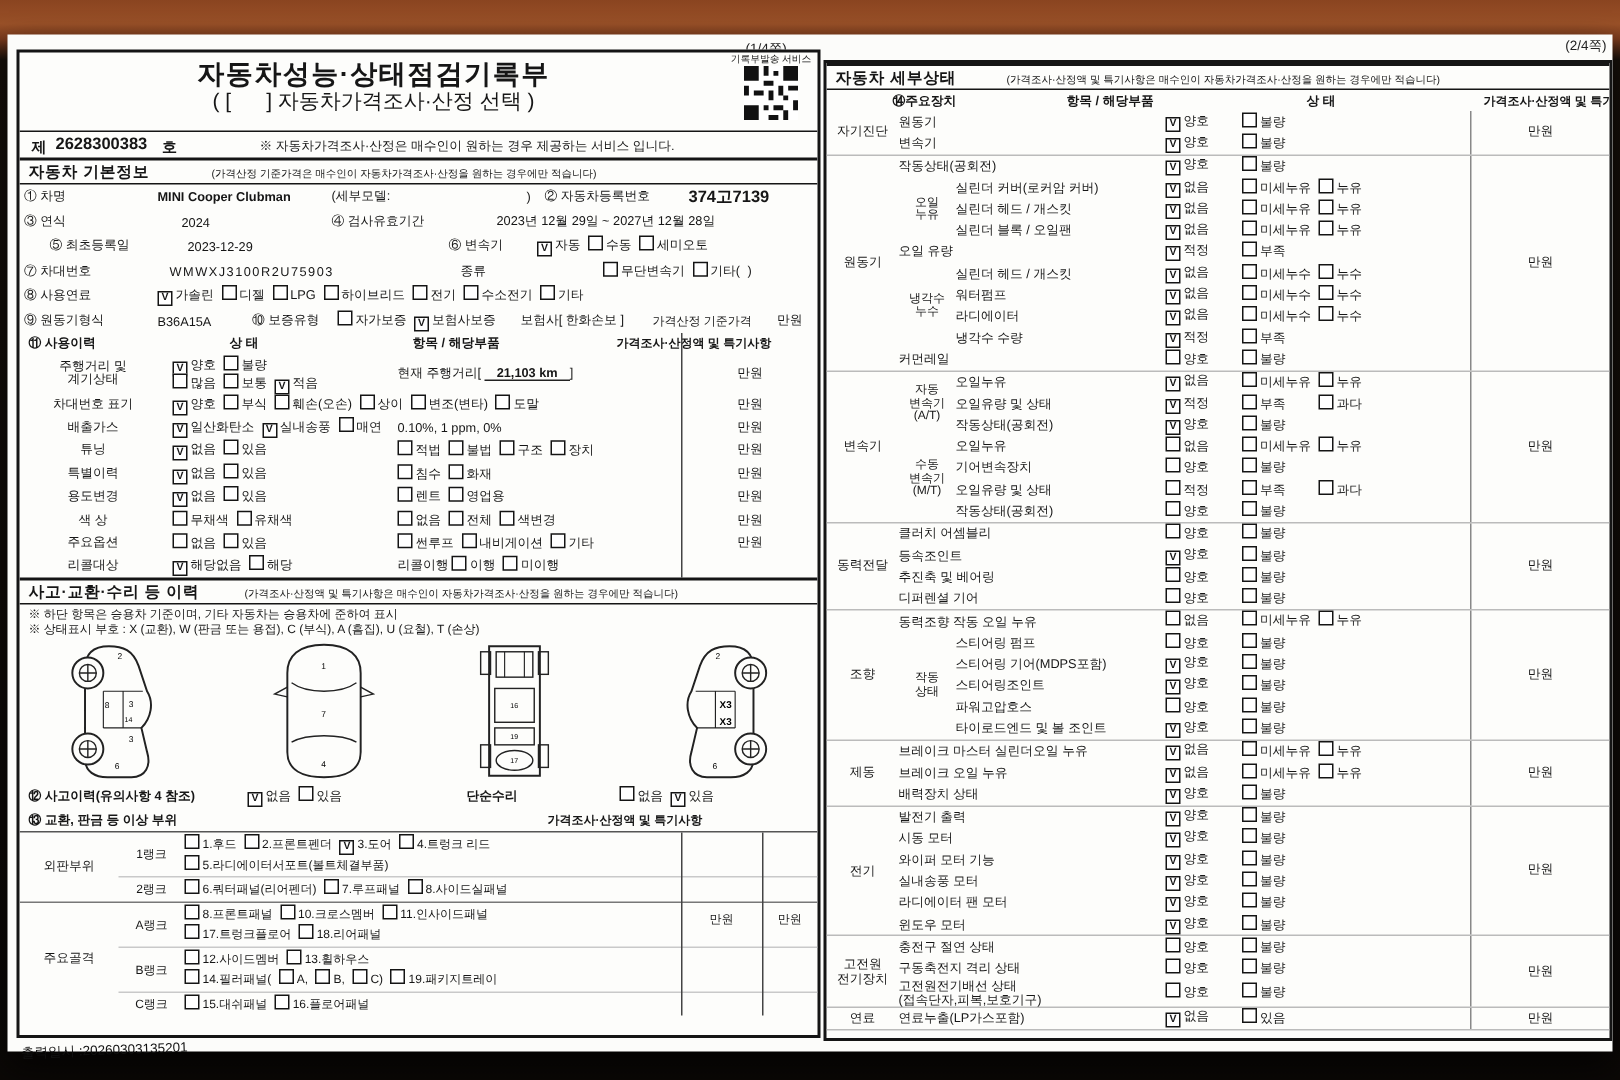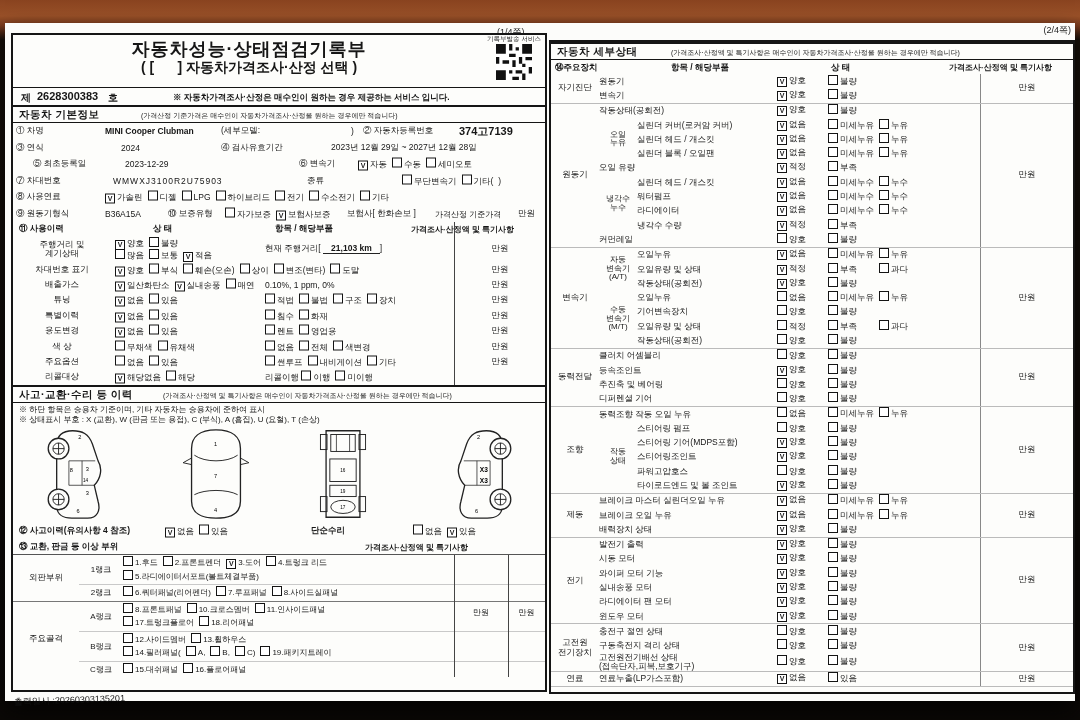--- a/index.html
+++ b/index.html
@@ -15,21 +15,21 @@
   
   .opt{display:inline-block;margin-right:5px;white-space:nowrap;}
   .cb{display:inline-block;width:8px;height:8px;border:1px solid #141414;background:#fff;
       font-size:7px;line-height:8px;text-align:center;font-weight:bold;vertical-align:-1px;}
   .ol{margin-left:2px;}
   .abs{position:absolute;white-space:nowrap;}
   .vc{top:50%;transform:translateY(-50%);}
   
   .p1head{position:relative;height:52px;}
   .p1title{position:absolute;left:0;right:60px;top:2px;text-align:center;font-size:18px;font-weight:bold;letter-spacing:1px;}
-  .p1sub{position:absolute;left:0;right:60px;top:24px;text-align:center;font-size:14px;font-weight:bold;white-space:pre;}
+  .p1sub{position:absolute;left:0;right:60px;top:24px;text-align:center;font-size:14px;font-weight:normal;white-space:pre;}
   .qrwrap{position:absolute;right:2px;top:0;width:58px;text-align:center;}
   .qrcap{font-size:6.5px;}
   .docrow{position:relative;height:17px;border-top:1.5px solid #151515;font-size:9px;}
   .secbar{position:relative;height:15px;border-top:2px solid #151515;border-bottom:1px solid #151515;}
   .secbar .st1{position:absolute;left:6px;top:1px;font-size:10.5px;font-weight:bold;letter-spacing:.5px;}
   .secbar .st2{position:absolute;left:128px;top:3.5px;font-size:7px;}
   #basicRows{position:relative;height:99px;font-size:8.5px;}
   .brow{position:relative;height:16.5px;}
   #compWrap{position:relative;font-size:8.5px;}
   .chead{position:relative;height:14px;font-weight:bold;font-size:8.5px;}
@@ -48,21 +48,21 @@
   .rgroup{display:flex;border-bottom:1px solid #777;}
   .rglab{flex:0 0 66px;display:flex;align-items:center;justify-content:center;font-size:8.5px;}
   .rgrows{flex:1;}
   .rrow{display:flex;border-bottom:1px solid #c9c9c9;}
   .rrow:last-child{border-bottom:none;}
   .rlab{flex:0 0 44px;display:flex;align-items:center;justify-content:center;}
   .rlines{flex:1;padding:1px 0;}
   .rline{height:13.5px;white-space:nowrap;}
   .footer{position:absolute;left:14px;top:694px;font-size:9px;color:#111;transform:rotate(-2deg);}
   
-  #p2colhead{position:relative;height:14px;font-size:8.5px;font-weight:bold;}
+  #p2colhead{position:relative;height:14px;font-size:8.5px;font-weight:bold;margin-left:40px;}
   .g{display:flex;border-bottom:1px solid #bbb;font-size:8.5px;}
   .gdev{flex:0 0 48px;display:flex;align-items:center;justify-content:center;text-align:center;
         white-space:pre-line;line-height:1.15;}
   .gsubs{flex:1;}
   .sub{display:flex;}
   .slab{flex:0 0 38px;display:flex;align-items:center;justify-content:center;text-align:center;
         white-space:pre-line;font-size:8px;line-height:1.1;}
   .srows{flex:1;}
   .drow{display:flex;align-items:center;min-height:14.3px;}
   .ditem{flex:0 0 140px;white-space:pre-line;line-height:1.05;}
@@ -90,21 +90,21 @@
         <rect width="11" height="11" fill="#fff"></rect>
         <path fill="#111" d="M0,0h3v3h-3z M8,0h3v3h-3z M0,8h3v3h-3z M1,1h1v1h-1z M9,1h1v1h-1z M1,9h1v1h-1z M4,0h1v2h-1z M6,1h1v1h-1z M4,3h2v1h-2z M7,4h1v2h-1z M0,4h1v2h-1z M2,5h2v1h-2z M5,5h1v2h-1z M9,4h2v1h-2z M8,6h1v1h-1z M10,7h1v2h-1z M4,8h1v1h-1z M6,8h2v1h-2z M5,10h2v1h-2z M8,9h1v2h-1z"></path>
       </svg>
     </div>
   </div>
 
   <div class="docrow">
     <span class="abs" style="left:8px;top:3px;font-weight:bold;font-size:10px;">제</span>
     <span class="abs" style="left:24px;top:2px;font-weight:bold;font-size:11px;">2628300383</span>
     <span class="abs" style="left:95px;top:3px;font-weight:bold;font-size:10px;">호</span>
-    <span class="abs" style="left:160px;top:4px;font-weight:bold;font-size:8.5px;">※ 자동차가격조사·산정은 매수인이 원하는 경우 제공하는 서비스 입니다.</span>
+    <span class="abs" style="left:160px;top:4px;font-weight:normal;font-size:8.5px;">※ 자동차가격조사·산정은 매수인이 원하는 경우 제공하는 서비스 입니다.</span>
   </div>
 
   <div class="secbar">
     <span class="st1">자동차 기본정보</span>
     <span class="st2">(가격산정 기준가격은 매수인이 자동차가격조사·산정을 원하는 경우에만 적습니다)</span>
   </div>
   <div id="basicRows">
       <div class="brow">
     <span class="abs vc" style="left:3px;">① 차명</span>
         <span class="abs vc" style="left:92px;"><b>MINI Cooper Clubman</b></span>

